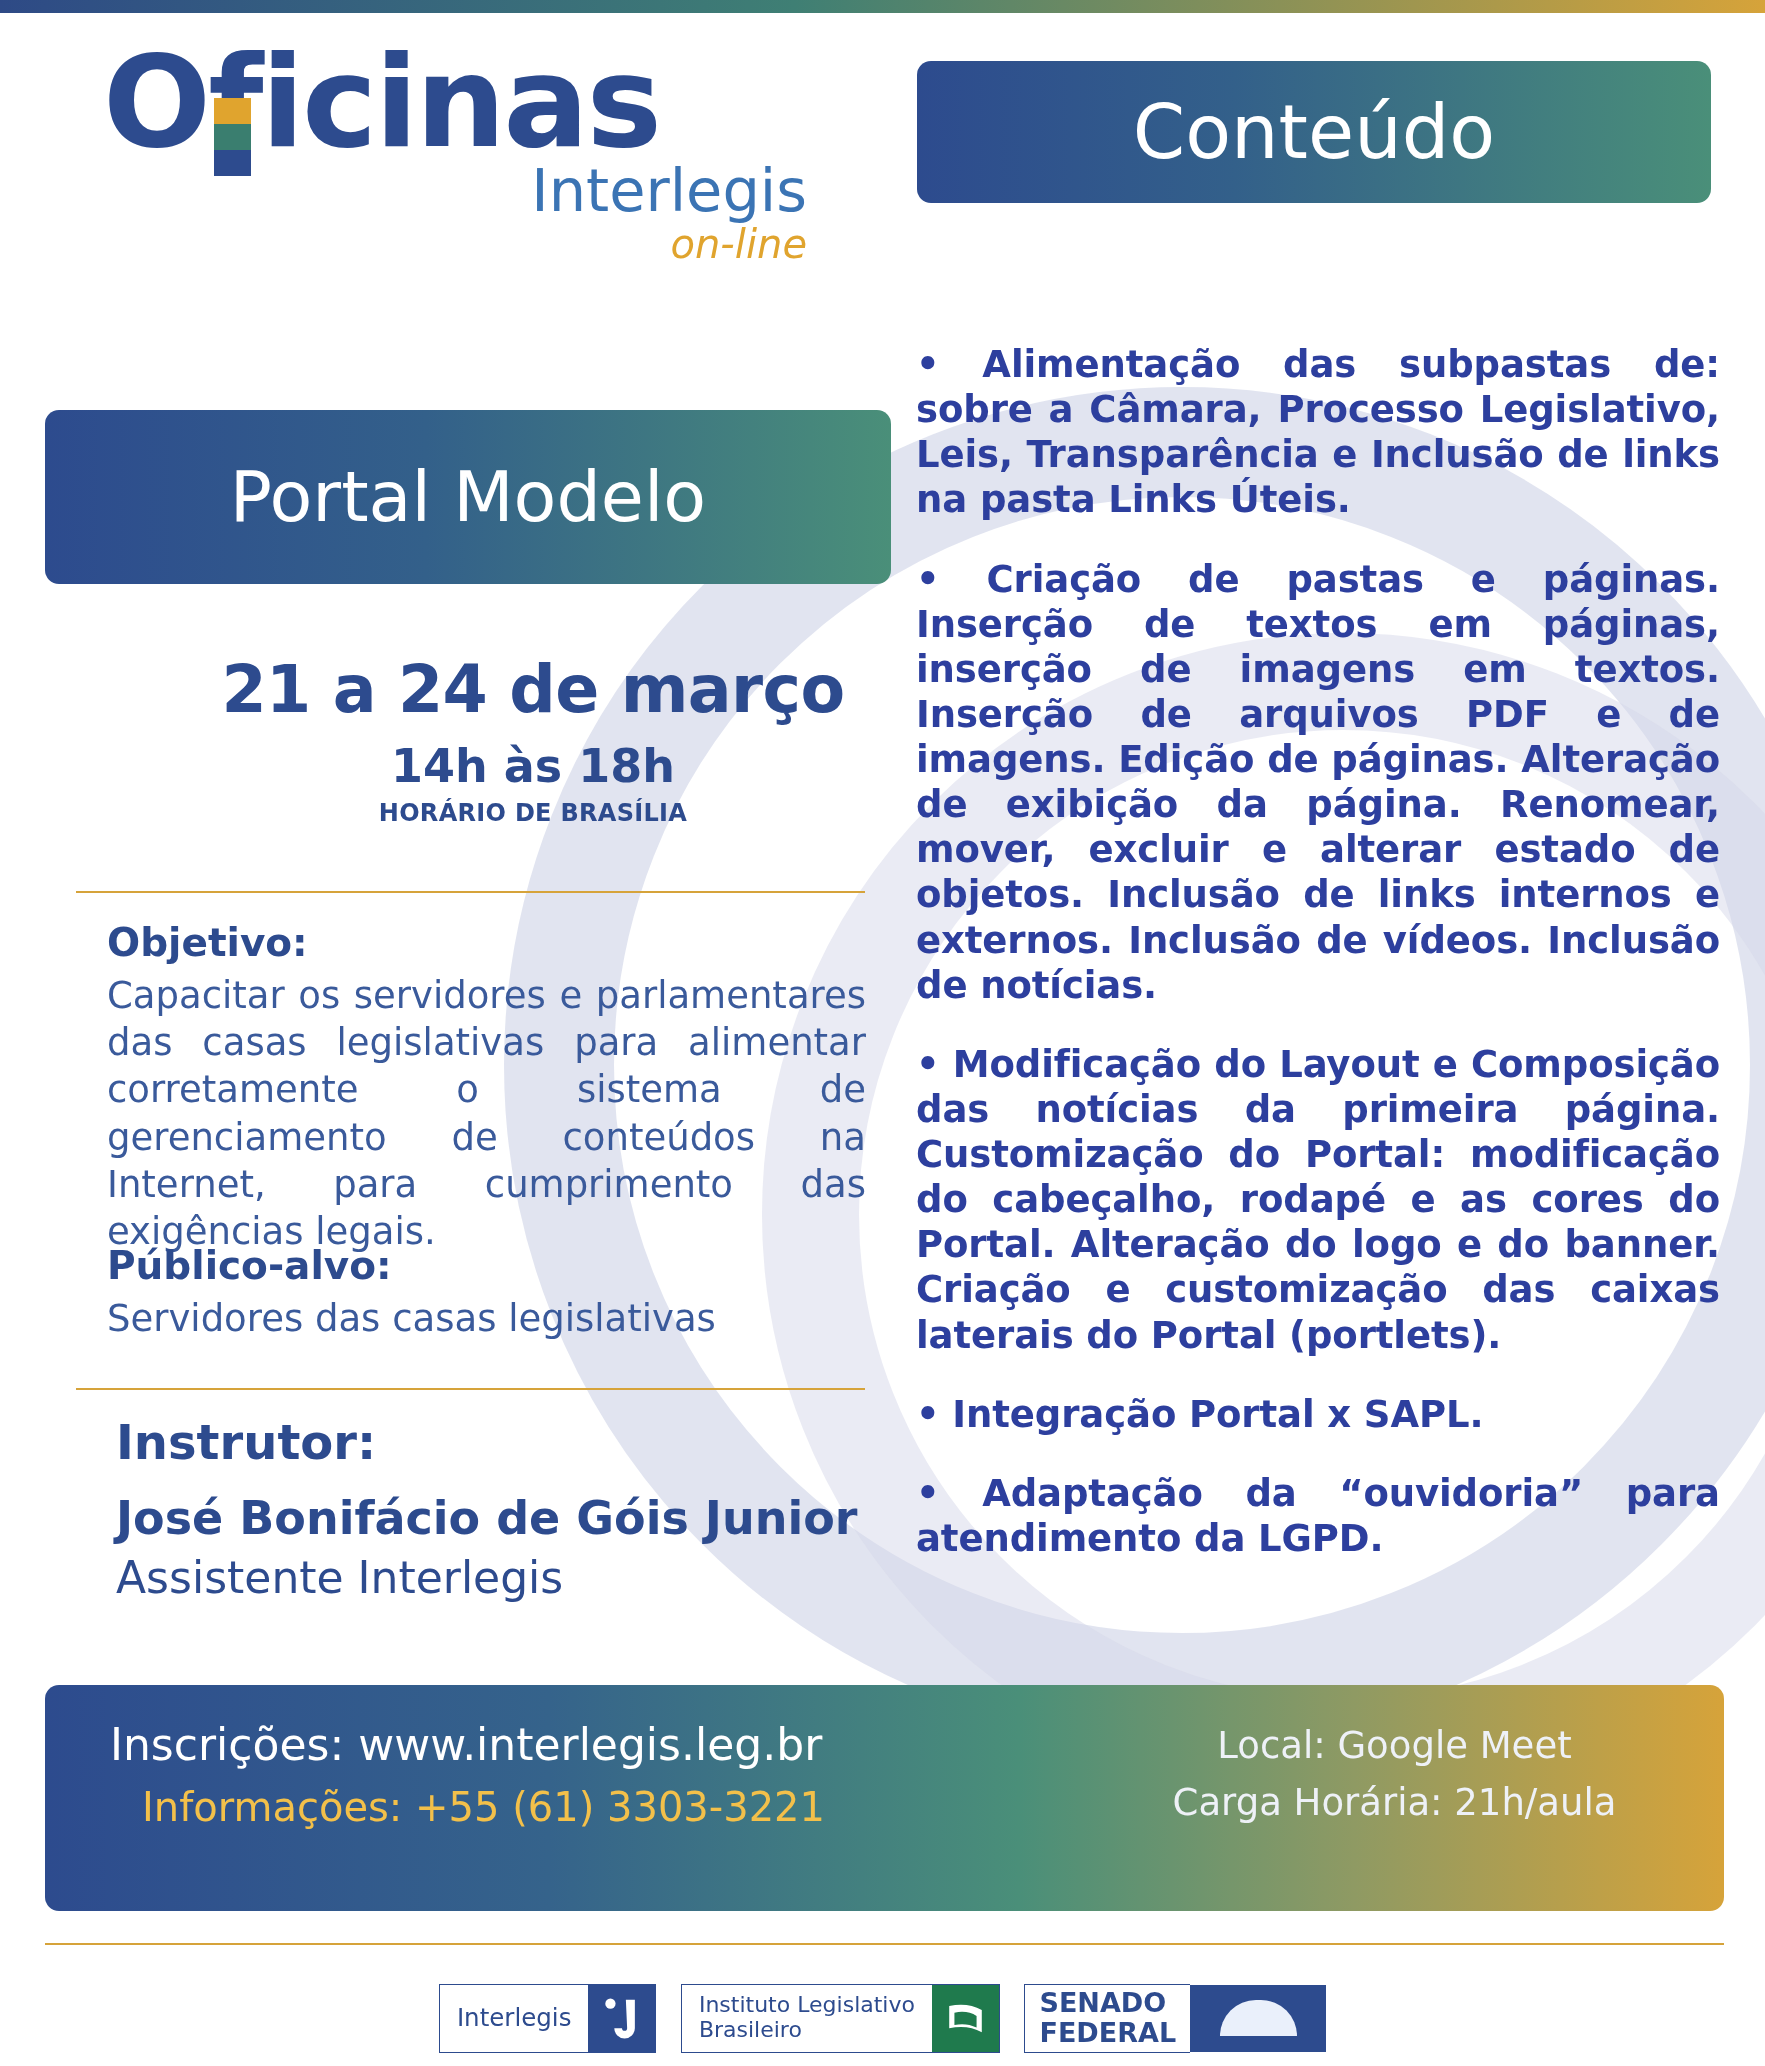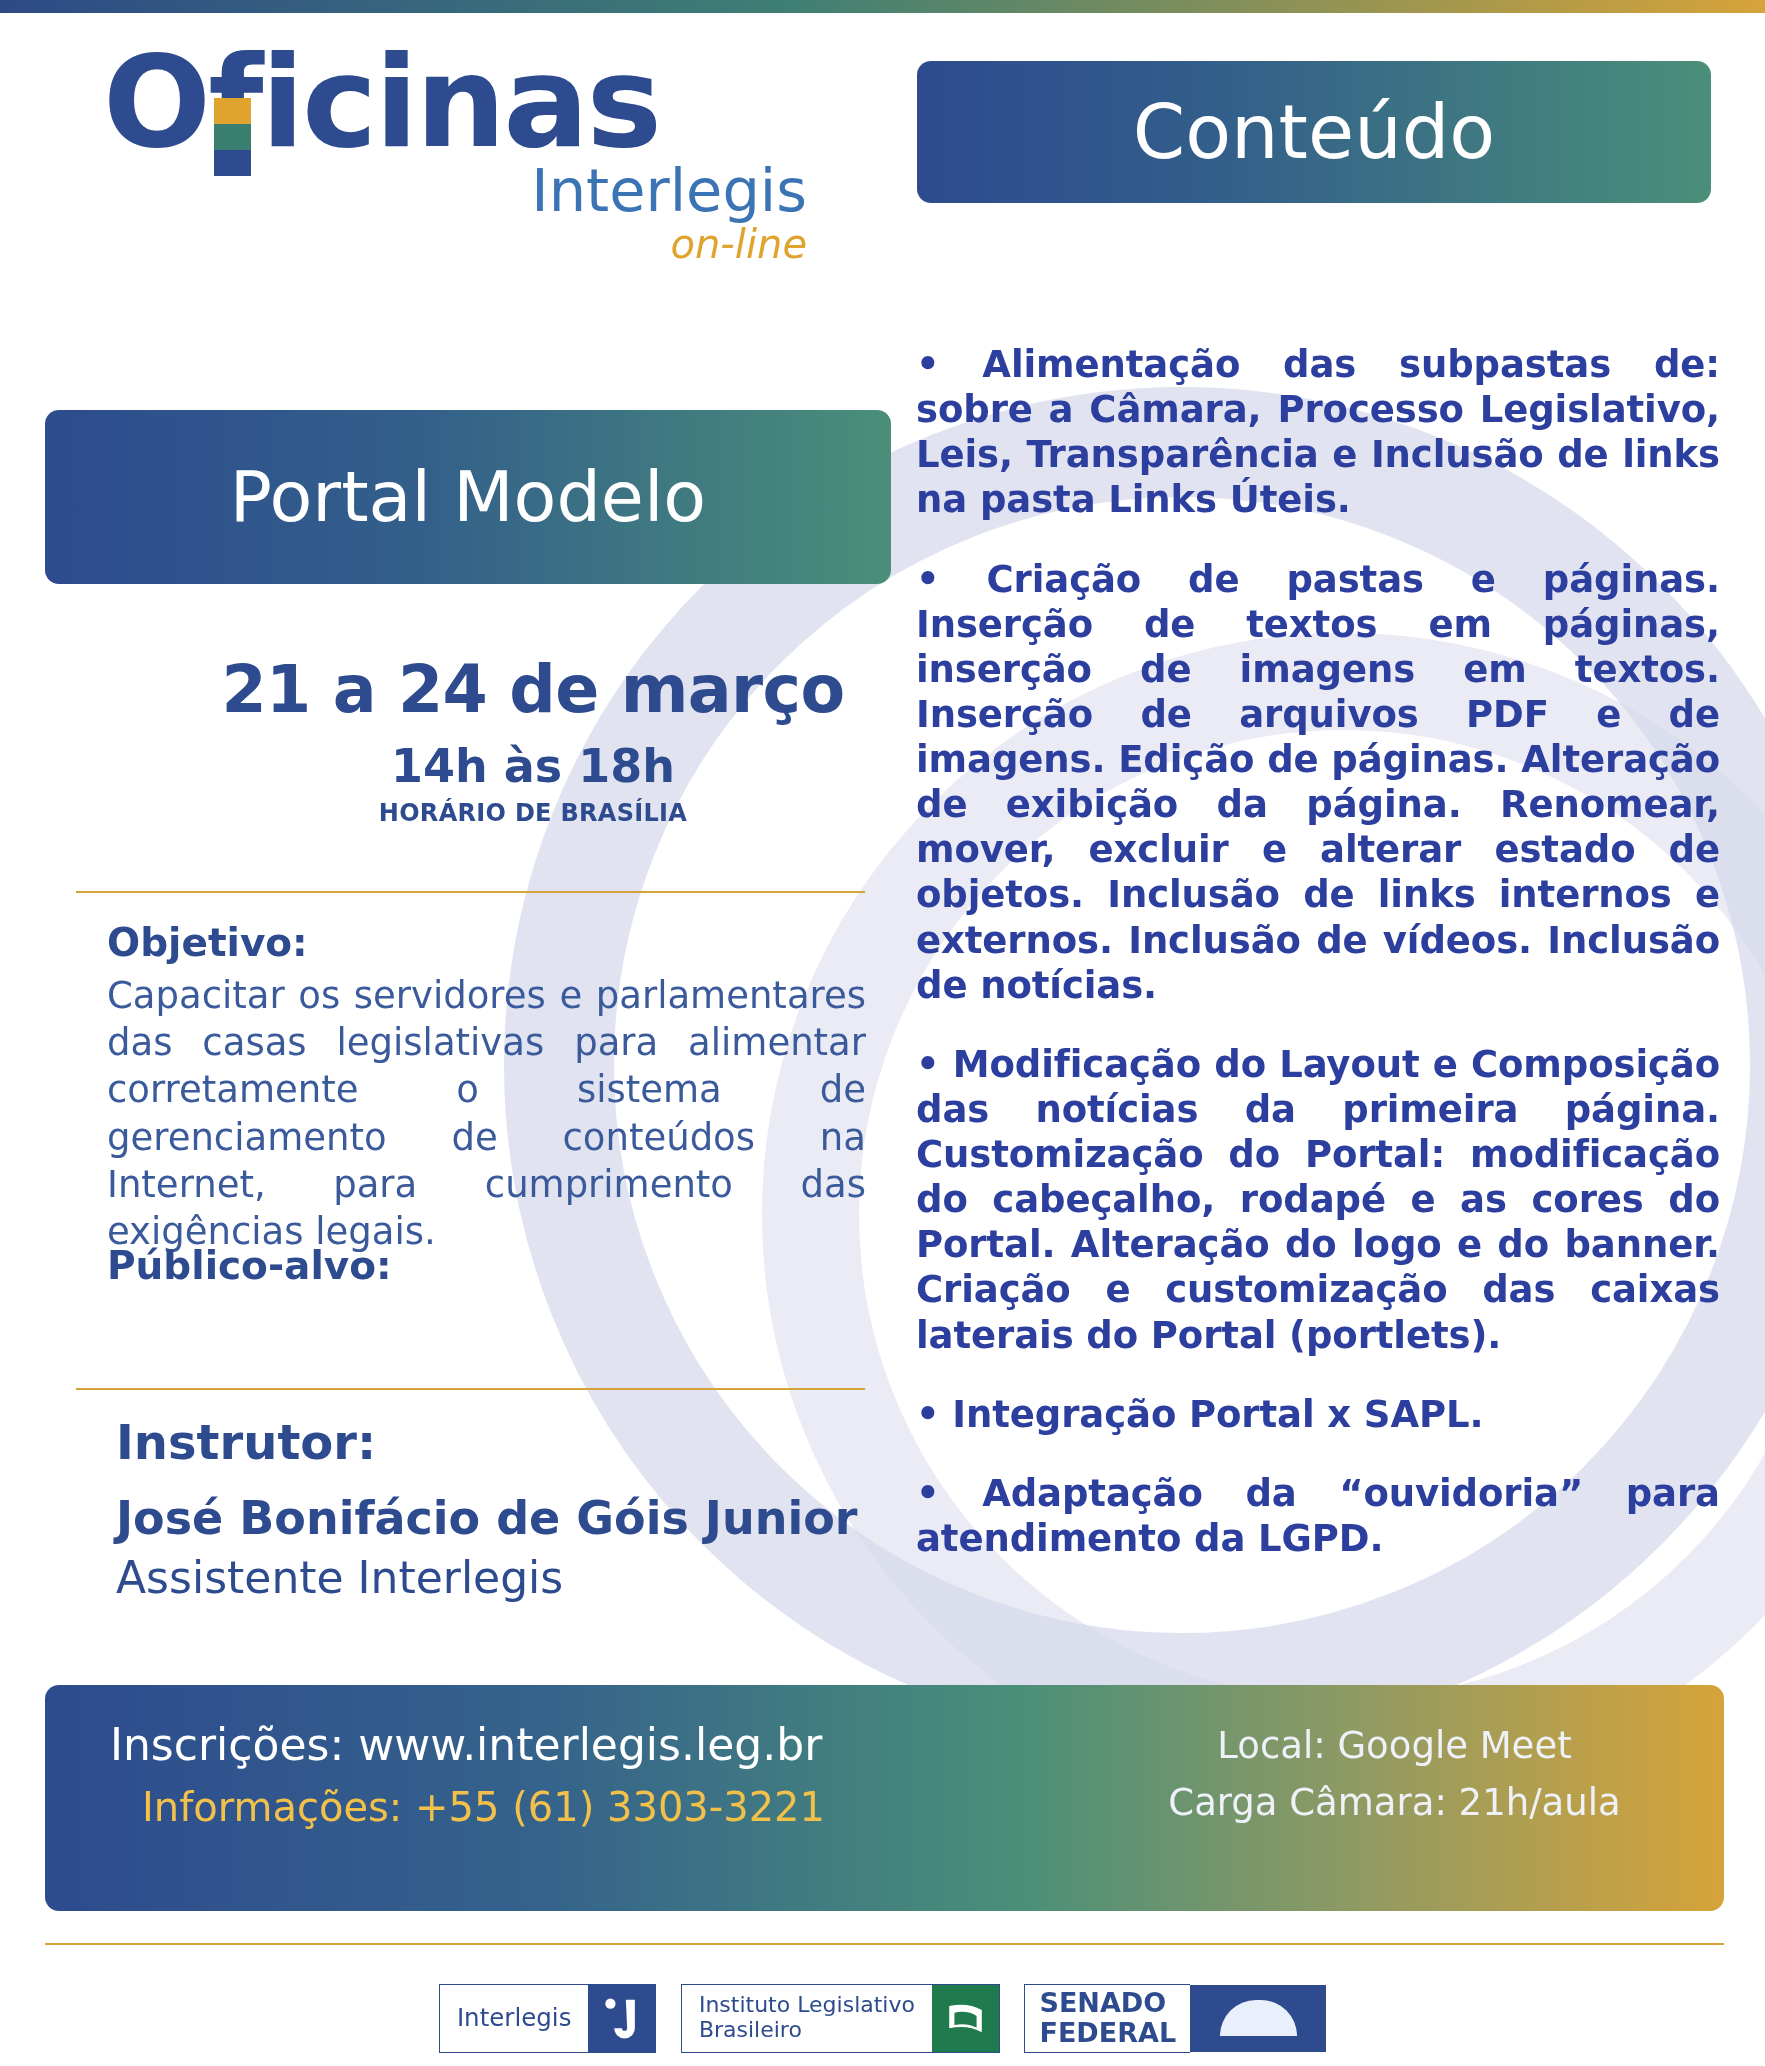--- a/index.html
+++ b/index.html
@@ -192,20 +192,21 @@
 
   <div class="rule rule-1"></div>
 
   <div class="objetivo">
     <div class="lbl">Objetivo:</div>
     <div class="txt">Capacitar os servidores e parlamentares das casas legislativas para alimentar corretamente o sistema de gerenciamento de conteúdos na Internet, para cumprimento das exigências legais.</div>
   </div>
 
   <div class="publico">
     <div class="lbl">Público-alvo:</div>
+    <div class="txt">Servidores das casas legislativas</div>
   </div>
 
   <div class="rule rule-2"></div>
 
   <div class="instrutor">
     <div class="instrutor-lbl">Instrutor:</div>
     <div class="instrutor-nome">José Bonifácio de Góis Junior</div>
     <div class="instrutor-cargo">Assistente Interlegis</div>
   </div>
 
@@ -217,21 +218,21 @@
     <div class="bullet">• Adaptação da “ouvidoria” para atendimento da LGPD.</div>
   </div>
 
   <div class="footer-band">
     <div class="footer-left">
       <div class="f-line1">Inscrições: www.interlegis.leg.br</div>
       <div class="f-line2">Informações: +55 (61) 3303-3221</div>
     </div>
     <div class="footer-right">
       <div class="f-r1">Local: Google Meet</div>
-      <div class="f-r2">Carga Câmara: 21h/aula</div>
+      <div class="f-r2">Carga Horária: 21h/aula</div>
     </div>
   </div>
 
   <div class="rule-3"></div>
 
   <div class="logobar">
     <div class="logo-card">
       <div class="lc-text">Interlegis</div>
       <div class="lc-badge badge-blue">
         <svg width="36" height="45" viewBox="0 0 56 70">

